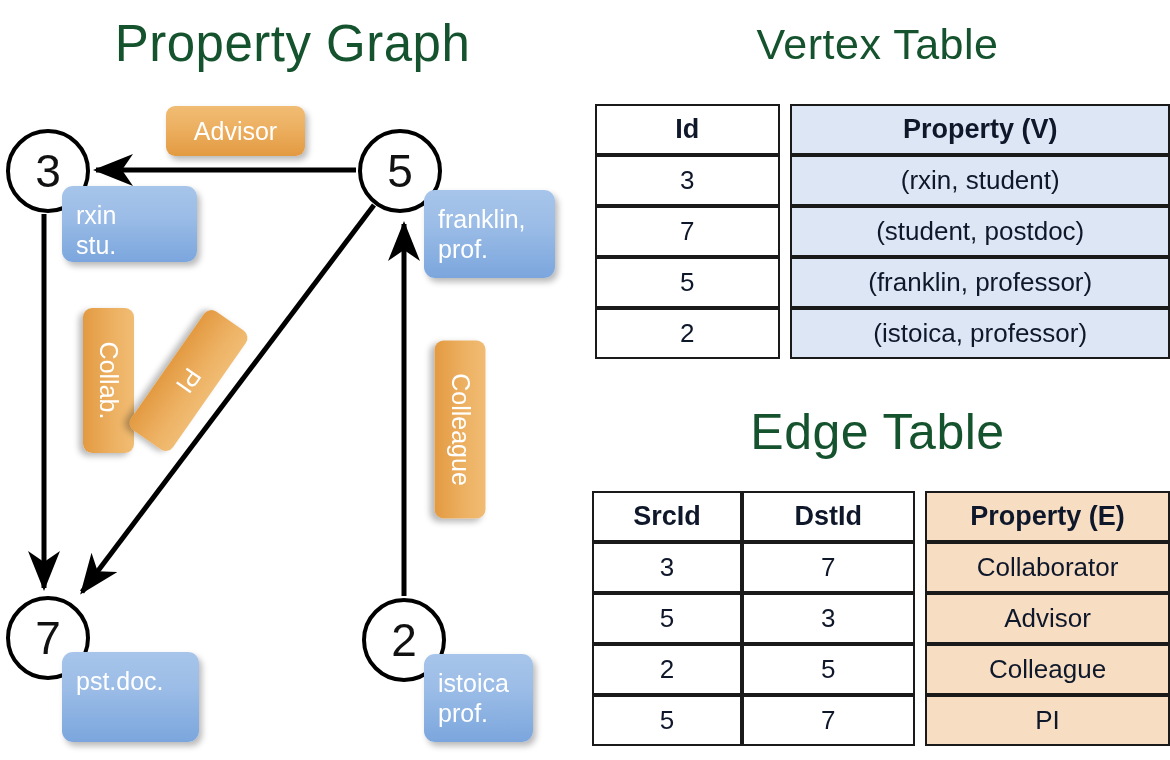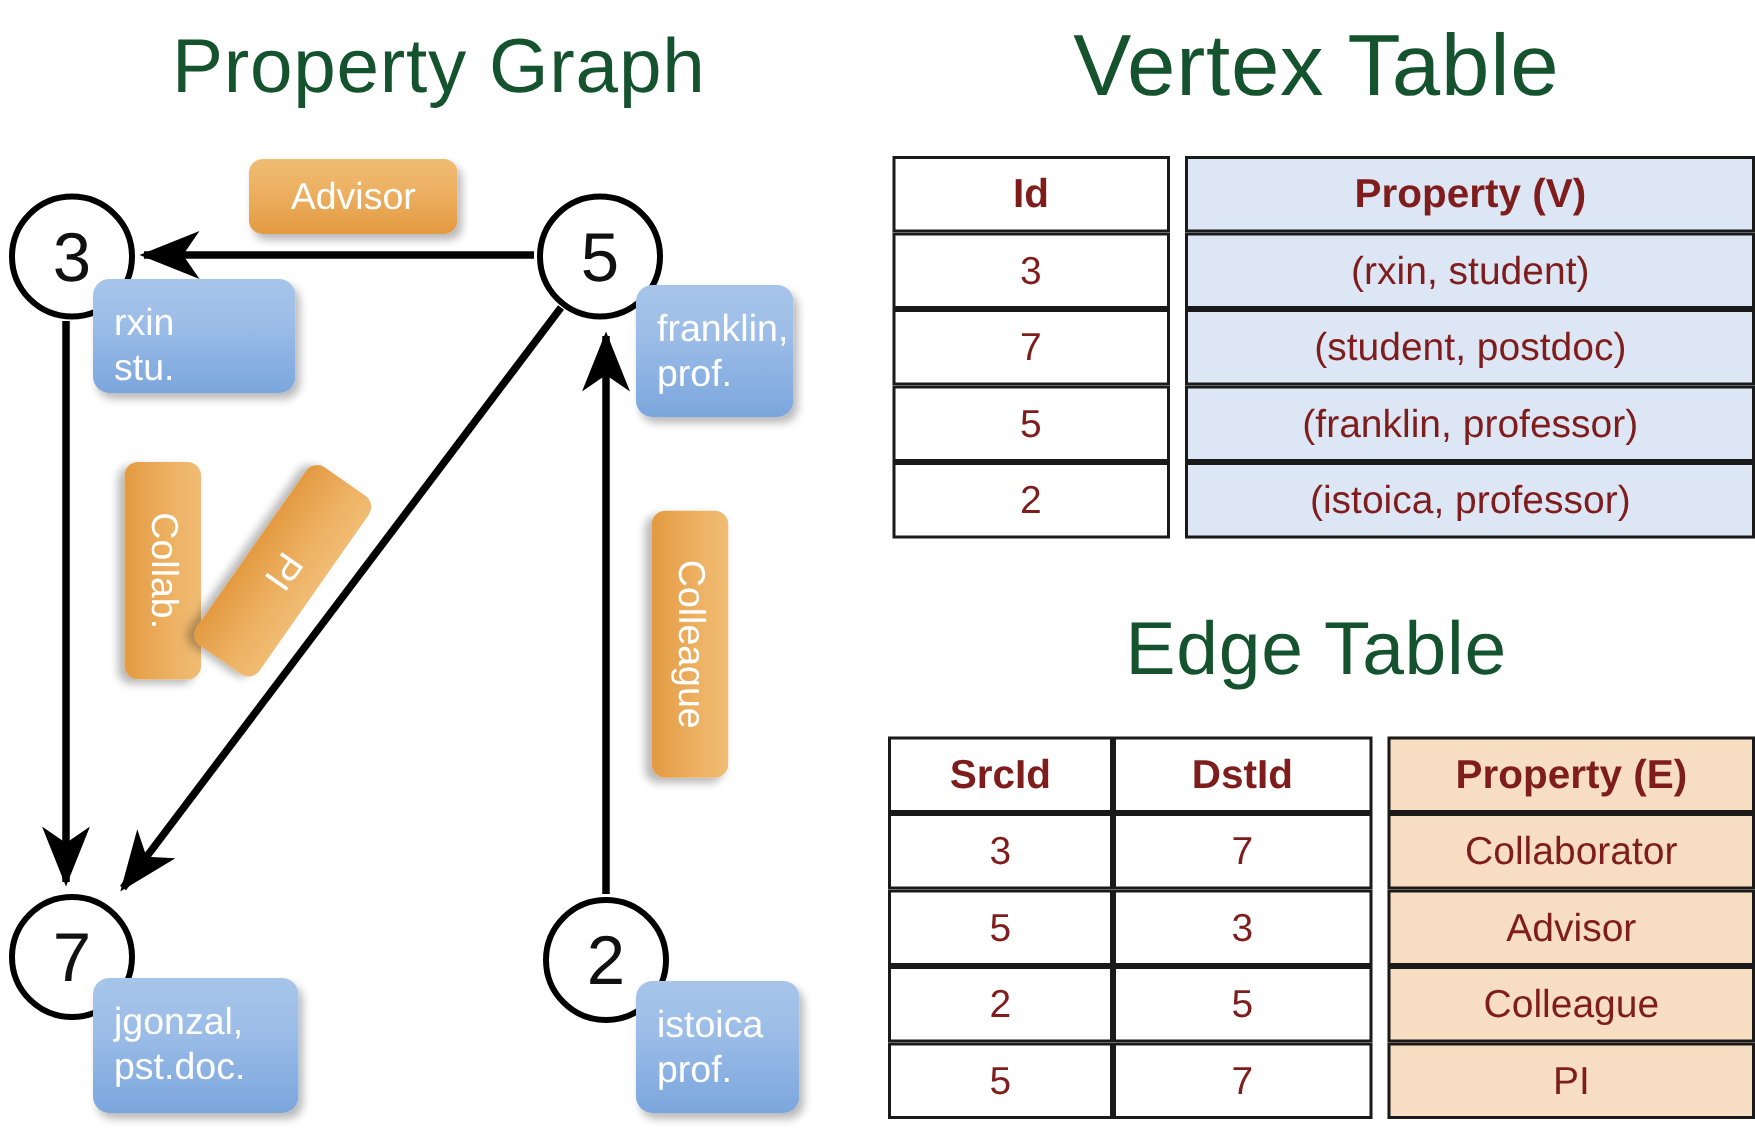--- a/index.html
+++ b/index.html
@@ -30,21 +30,21 @@
     left: 0px;
     top: 14px;
     width: 585px;
     font-size: 51px;
     line-height: 60px;
   }
   #title-vertex-table {
     left: 585px;
     top: 14px;
     width: 585px;
-    font-size: 58px;
+    font-size: 43px;
     line-height: 60px;
   }
   #title-edge-table {
     left: 585px;
     top: 402px;
     width: 585px;
     font-size: 50px;
     line-height: 60px;
   }
 
@@ -95,21 +95,21 @@
     color: #ffffff;
     font-size: 25px;
     font-weight: 300;
     line-height: 30px;
     font-family: "Liberation Sans", sans-serif;
     padding: 14px 0 0 14px;
     box-shadow: 3px 4px 6px rgba(0,0,0,0.28);
     z-index: 8;
   }
   #prop-rxin     { left: 62px;  top: 186px; width: 135px; height: 76px; }
-  #prop-franklin { left: 424px; top: 190px; width: 105px; height: 88px; }
+  #prop-franklin { left: 424px; top: 190px; width: 131px; height: 88px; }
   #prop-jgonzal  { left: 62px;  top: 652px; width: 137px; height: 90px; }
   #prop-istoica  { left: 424px; top: 654px; width: 109px; height: 88px; }
 
   
   .label-box {
     position: absolute;
     box-sizing: border-box;
     border-radius: 9px;
     background: linear-gradient(to bottom, #f0bc73 0%, #edb163 40%, #e39a41 100%);
     color: #ffffff;
@@ -148,21 +148,21 @@
     border-collapse: separate;
     border-spacing: 0;
     font-family: "Liberation Sans", sans-serif;
     font-weight: 300;
   }
   .data-table td, .data-table th {
     border: 2px solid #1a1a1a;
     text-align: center;
     font-weight: 300;
     font-size: 26px;
-    color: #7f1d1d;
+    color: #0f172a;
     padding: 0;
     height: 47px;
     vertical-align: middle;
   }
   .data-table th {
     font-weight: bold;
     font-size: 27px;
   }
   .spacer-col {
     border: none !important;
@@ -219,21 +219,20 @@
 
   <div class="prop-box" id="prop-rxin">
     <div>rxin</div>
     <div>stu.</div>
   </div>
   <div class="prop-box" id="prop-franklin">
     <div>franklin,</div>
     <div>prof.</div>
   </div>
   <div class="prop-box" id="prop-jgonzal">
-    <div>jgonzal,</div>
     <div>pst.doc.</div>
   </div>
   <div class="prop-box" id="prop-istoica">
     <div>istoica</div>
     <div>prof.</div>
   </div>
 
   <div class="label-box" id="label-advisor">
     <span>Advisor</span>
   </div>

